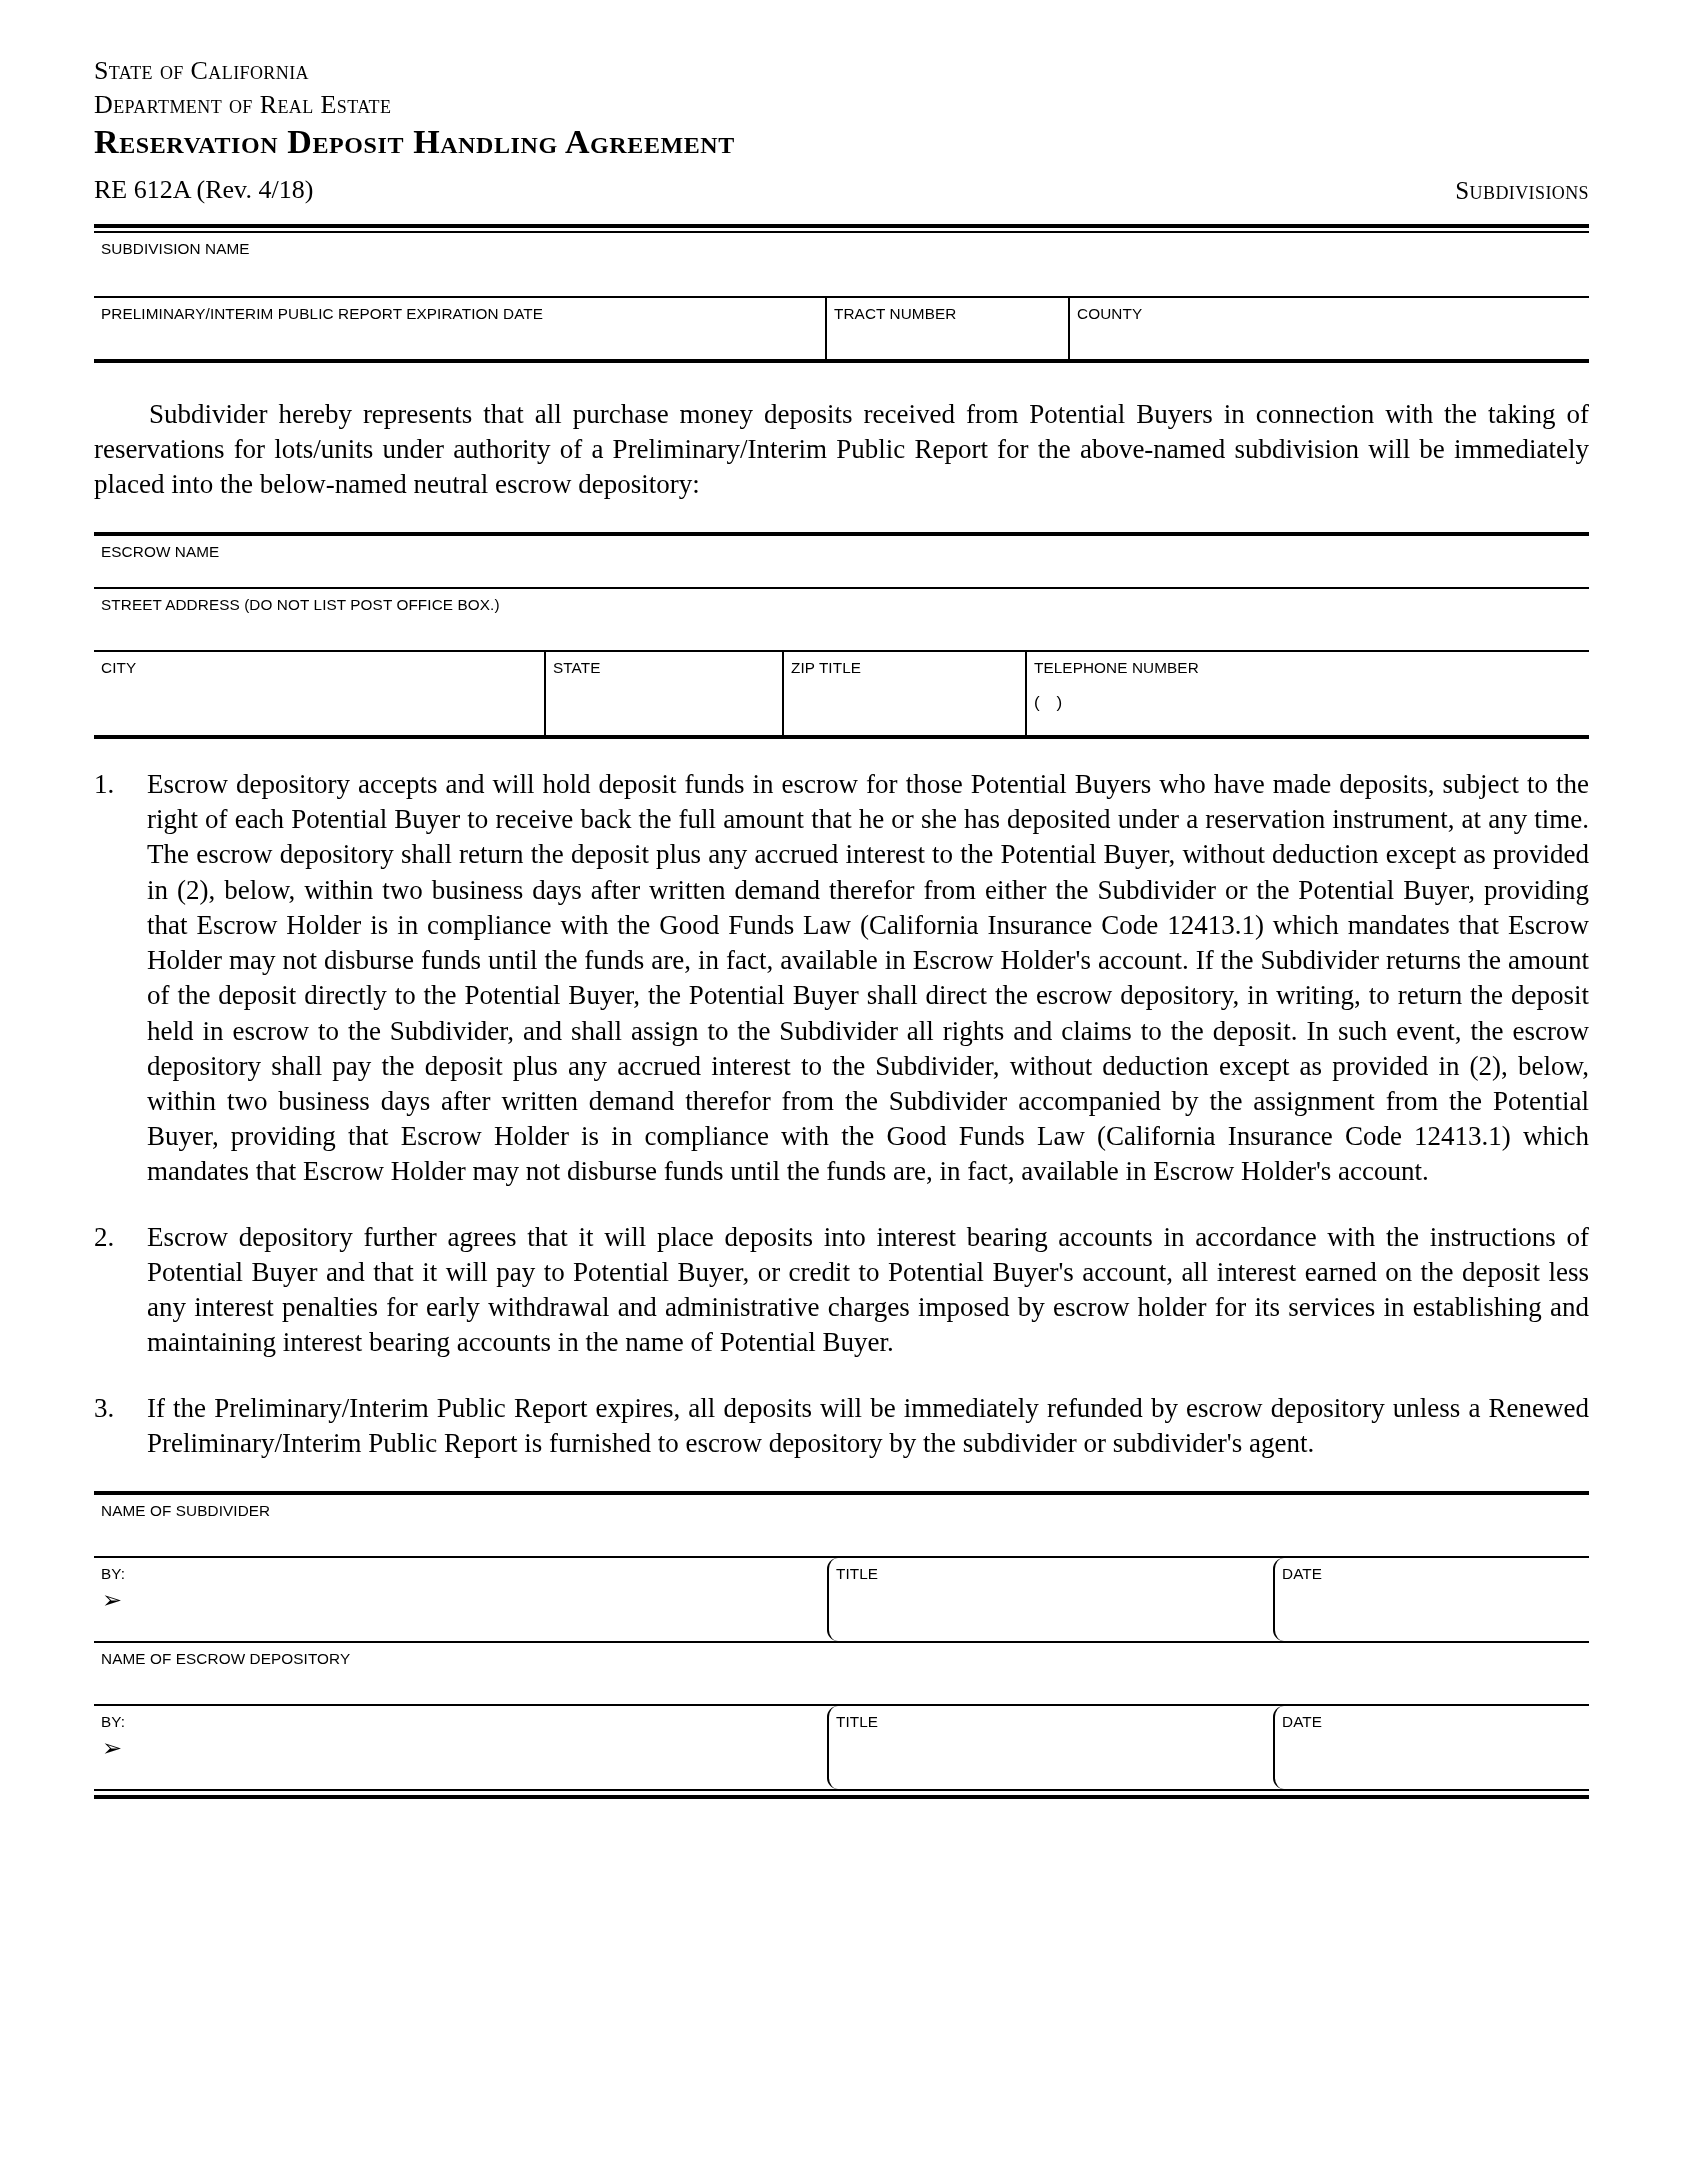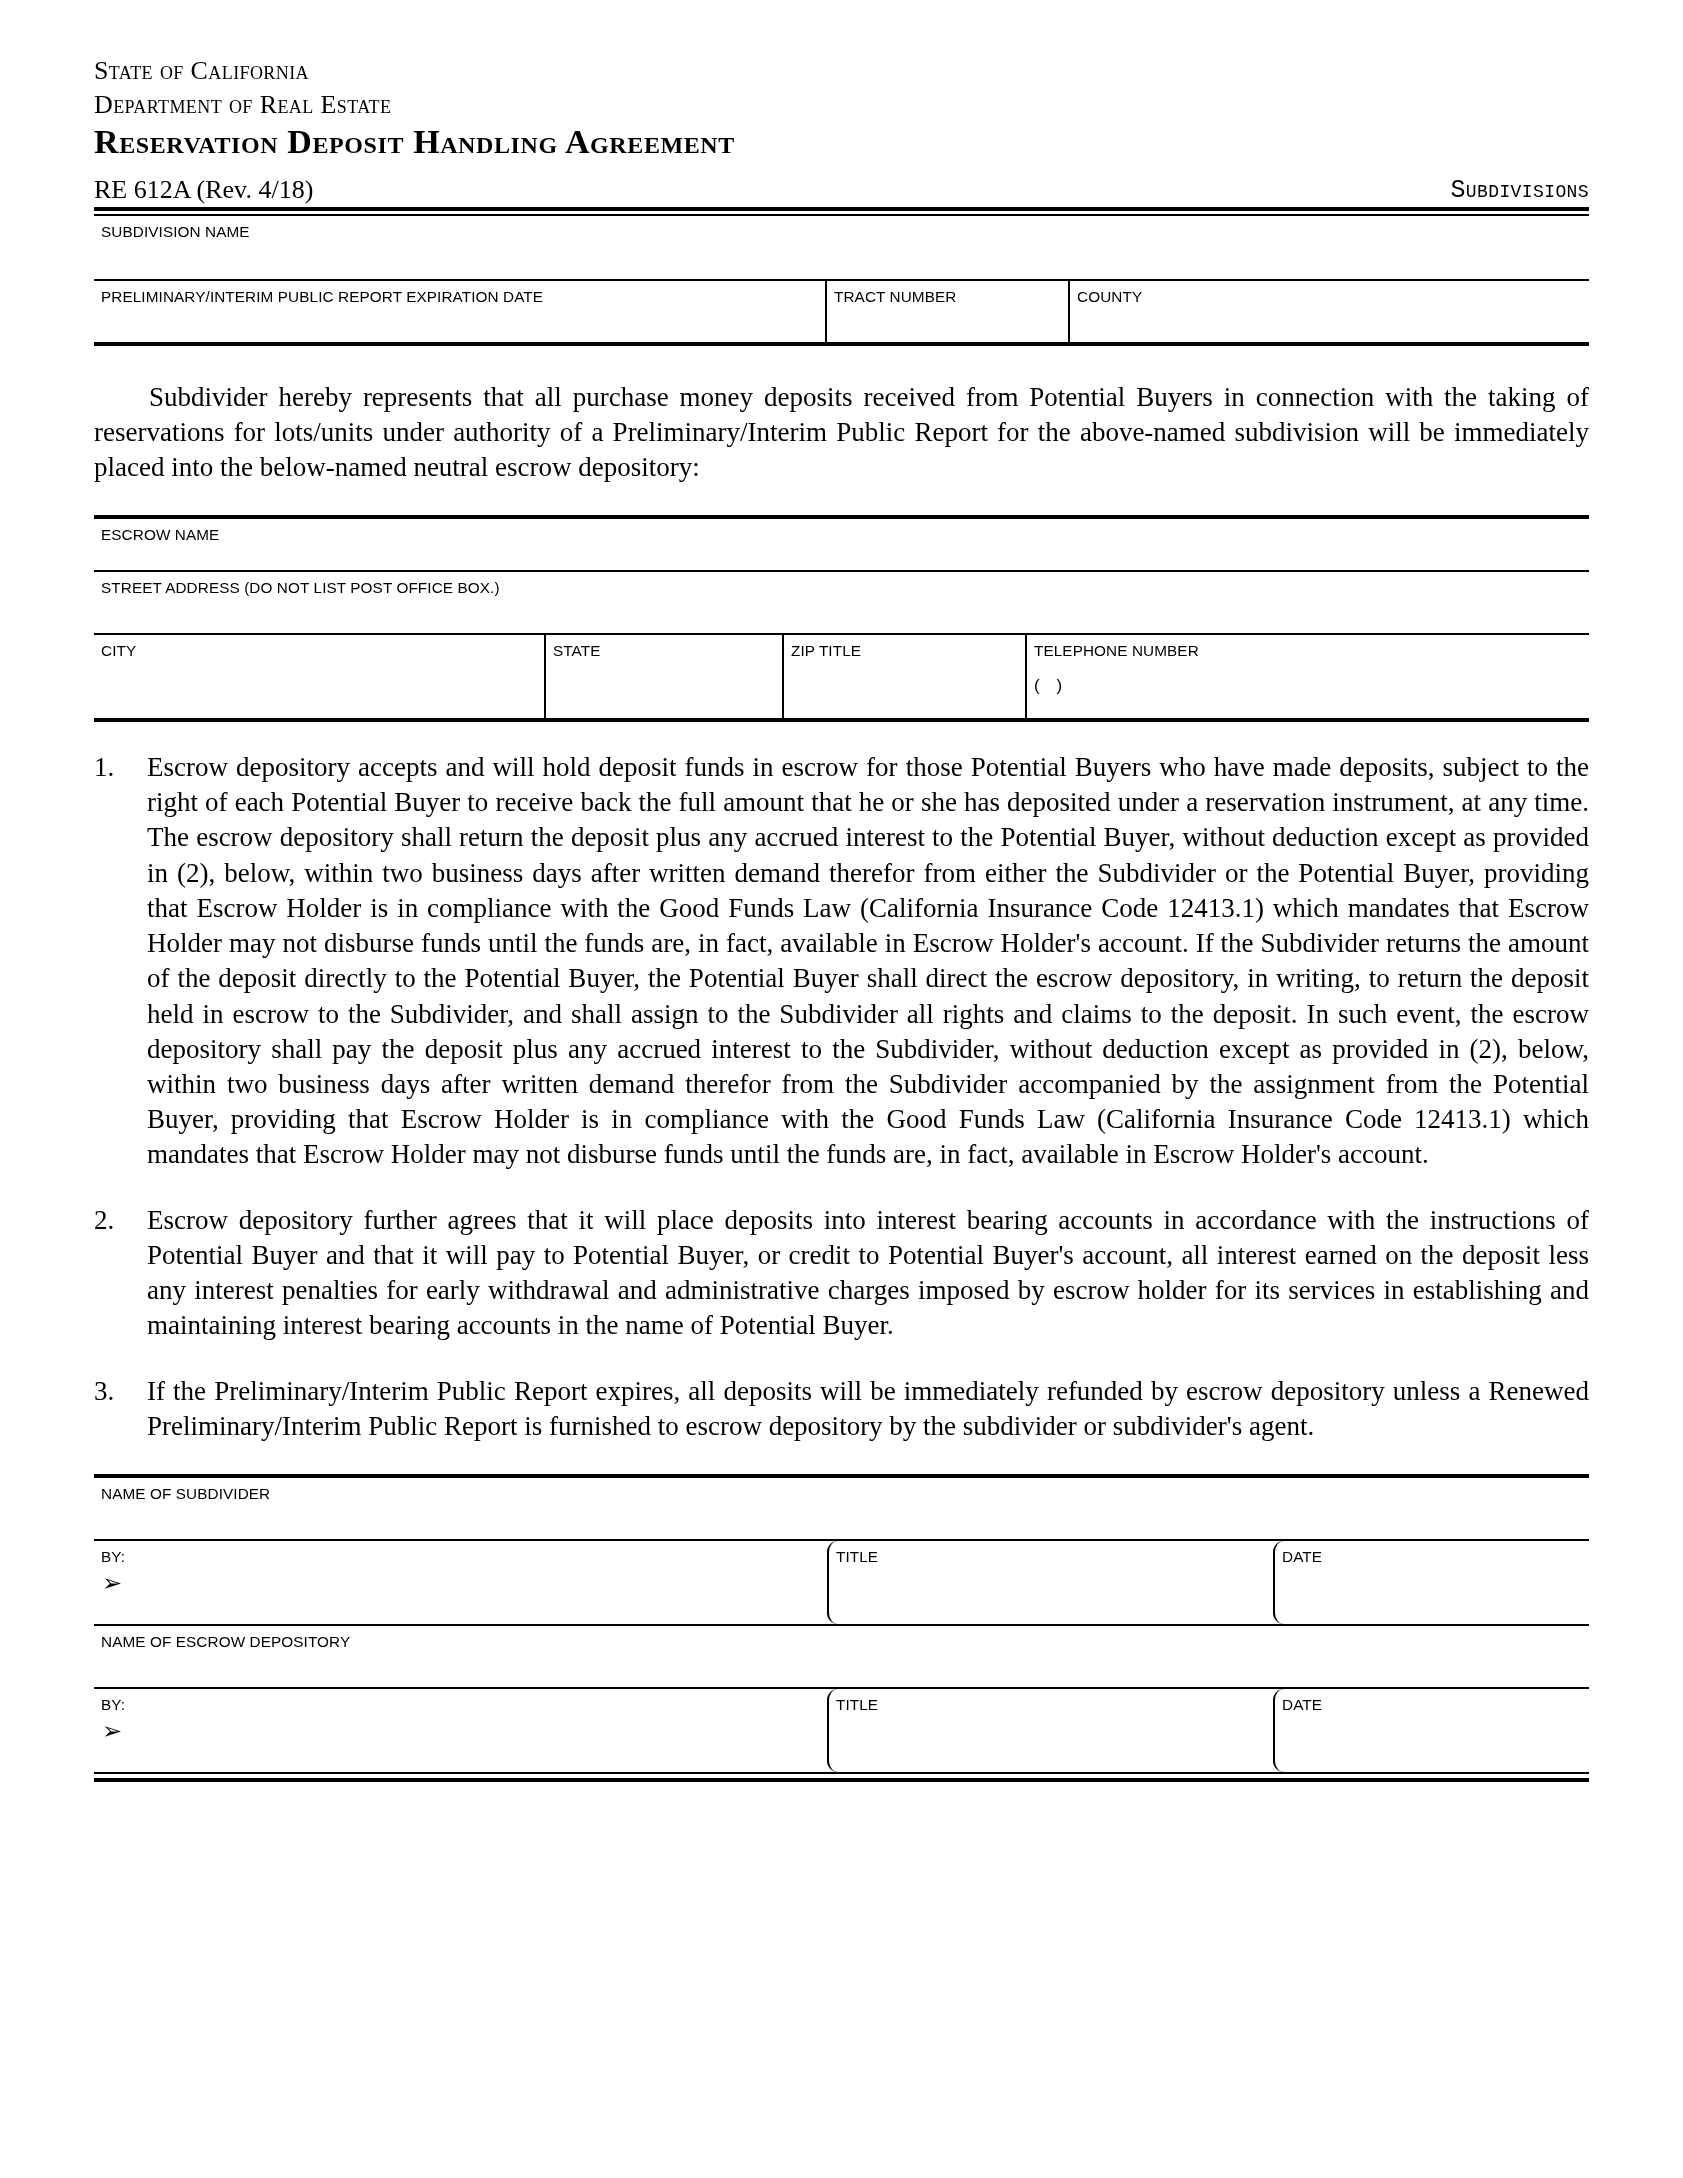--- a/index.html
+++ b/index.html
@@ -50,29 +50,29 @@
     font-size: 34px;
     letter-spacing: 0.6px;
     white-space: nowrap;
   }
 
   .idline {
     display: flex;
     align-items: flex-end;
     justify-content: space-between;
     margin-top: 14px;
-    padding-bottom: 2px;
+    padding-bottom: 19px;
   }
   .form-id {
     font-size: 26px;
     font-family: "Liberation Serif", "DejaVu Serif", serif;
     white-space: nowrap;
   }
   .form-cat {
-    font-family: Liberation Mono, monospace;
+    font-family: Liberation Serif, serif;
     font-variant: small-caps;
     font-size: 25px;
     letter-spacing: 0.4px;
     white-space: nowrap;
   }
 
   
   .rule-heavy {
     border: 0;
     border-top: 4px solid #000;

